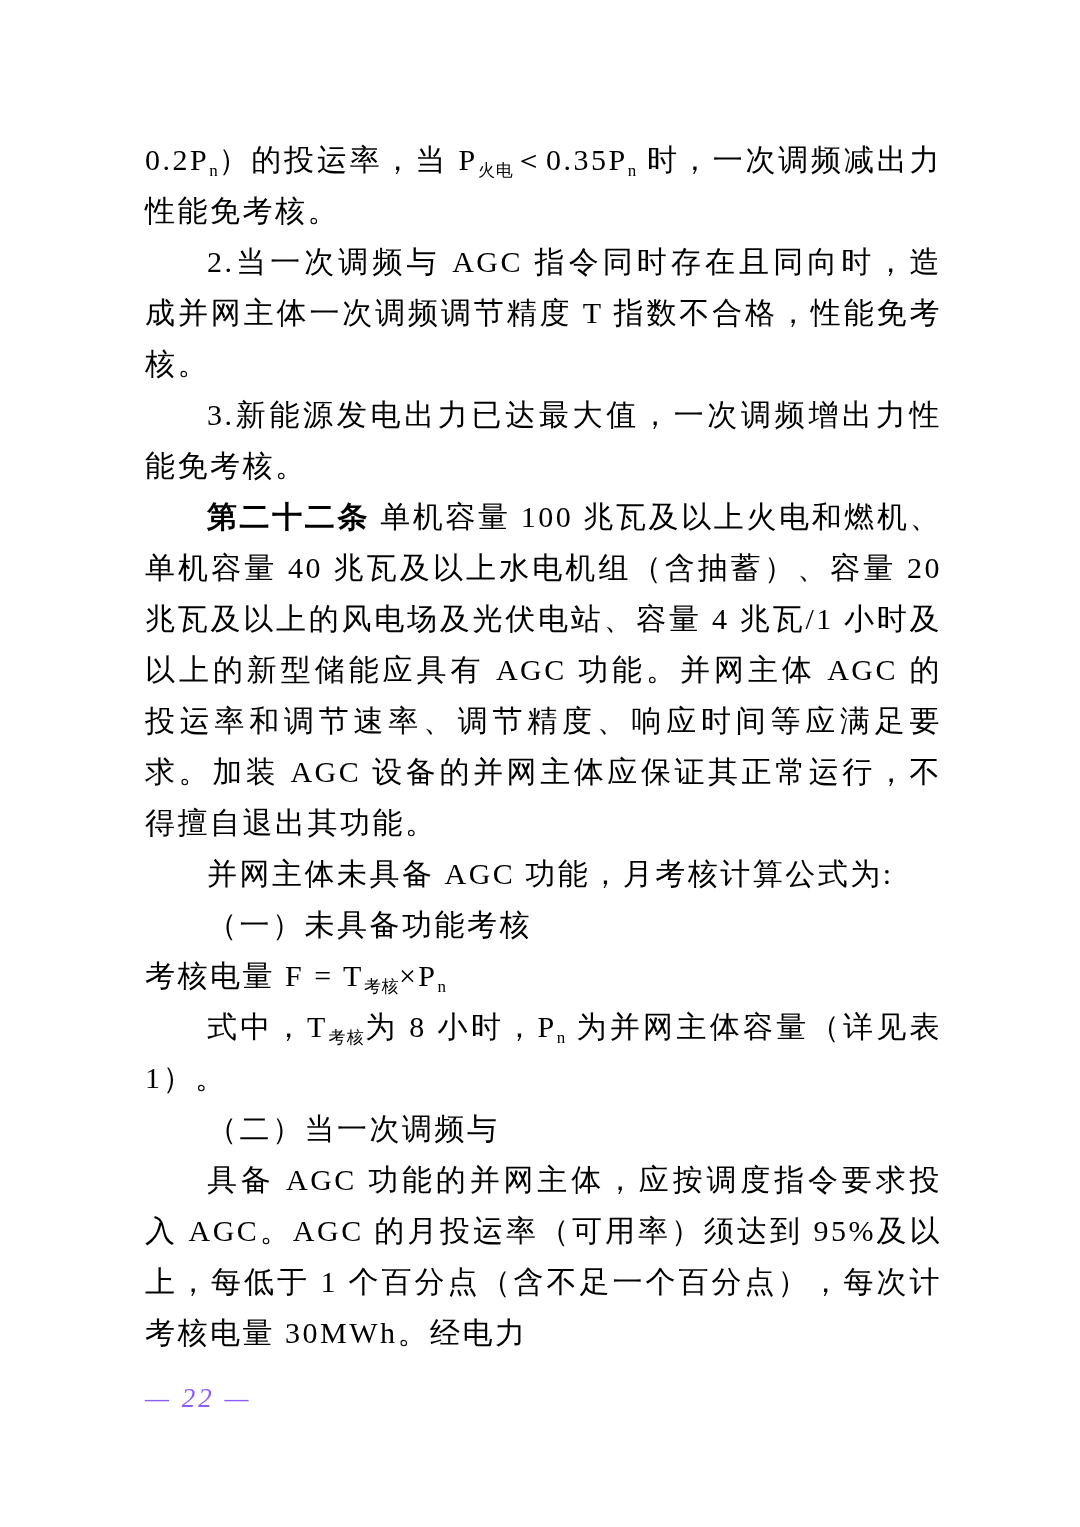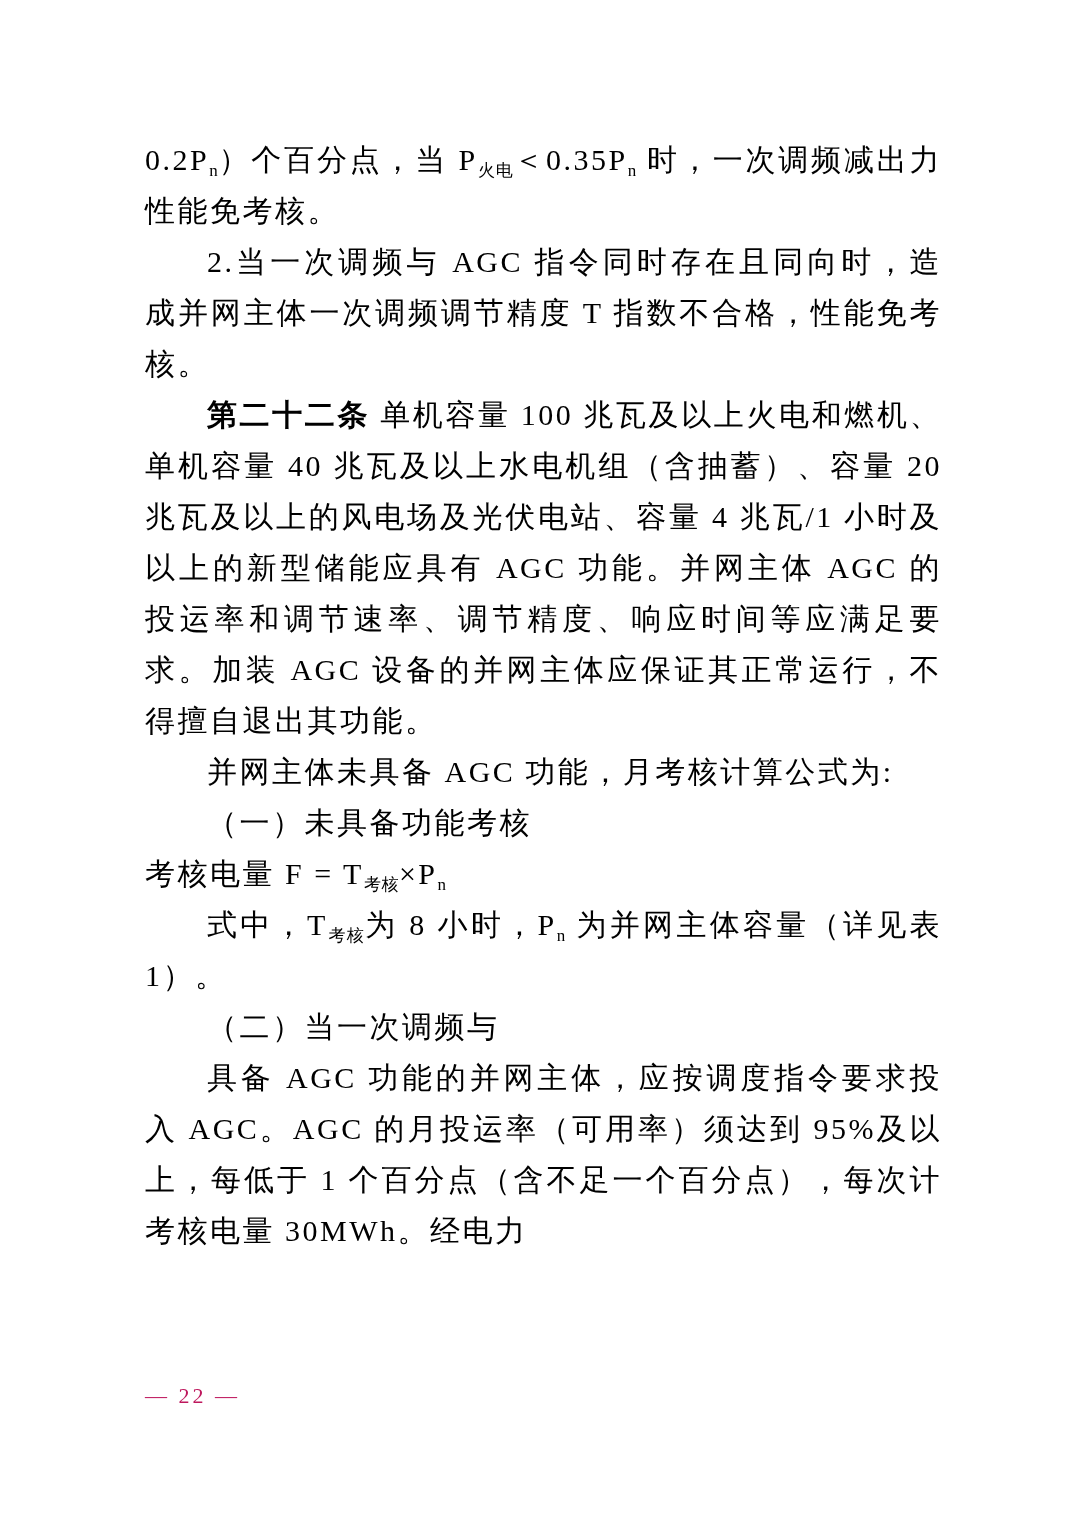--- a/index.html
+++ b/index.html
@@ -38,32 +38,34 @@
     letter-spacing: 0.5px;
     line-height: 0;
     vertical-align: baseline;
     position: relative;
     top: 6px;
   }
   .footer {
     position: absolute;
     left: 145px;
     top: 1383px;
-    font-size: 22px;
+    font-size: 27px;
     letter-spacing: 3px;
-    color: #be185d;
+    color: #8b5cf6;
+    font-style: italic;
   }
 </style>
 </head>
 <body>
 
 <div class="page">
   <div class="content">
-      <p class="para"><span>0.2P</span><sub>n</sub><span>）个百分点，当 P</span><sub>火电</sub><span>＜0.35P</span><sub>n</sub><span> 时，一次调频减出力性能免考核。</span></p>
+      <p class="para"><span>0.2P</span><sub>n</sub><span>）的投运率，当 P</span><sub>火电</sub><span>＜0.35P</span><sub>n</sub><span> 时，一次调频减出力性能免考核。</span></p>
       <p class="para indent"><span>2.当一次调频与 AGC 指令同时存在且同向时，造成并网主体一次调频调节精度 T 指数不合格，性能免考核。</span></p>
+      <p class="para indent"><span>3.新能源发电出力已达最大值，一次调频增出力性能免考核。</span></p>
       <p class="para indent"><b>第二十二条</b><span> 单机容量 100 兆瓦及以上火电和燃机、单机容量 40 兆瓦及以上水电机组（含抽蓄）、容量 20 兆瓦及以上的风电场及光伏电站、容量 4 兆瓦/1 小时及以上的新型储能应具有 AGC 功能。并网主体 AGC 的投运率和调节速率、调节精度、响应时间等应满足要求。加装 AGC 设备的并网主体应保证其正常运行，不得擅自退出其功能。</span></p>
       <p class="para indent"><span>并网主体未具备 AGC 功能，月考核计算公式为:</span></p>
       <p class="para indent"><span>（一）未具备功能考核</span></p>
       <p class="para center"><span>考核电量 F = T</span><sub>考核</sub><span>×P</span><sub>n</sub></p>
       <p class="para indent"><span>式中，T</span><sub>考核</sub><span>为 8 小时，P</span><sub>n</sub><span> 为并网主体容量（详见表 1）。</span></p>
       <p class="para indent"><span>（二）当一次调频与</span></p>
       <p class="para indent"><span>具备 AGC 功能的并网主体，应按调度指令要求投入 AGC。AGC 的月投运率（可用率）须达到 95%及以上，每低于 1 个百分点（含不足一个百分点），每次计考核电量 30MWh。经电力</span></p>
     </div>
   <div class="footer">
     <span>— 22 —</span>

